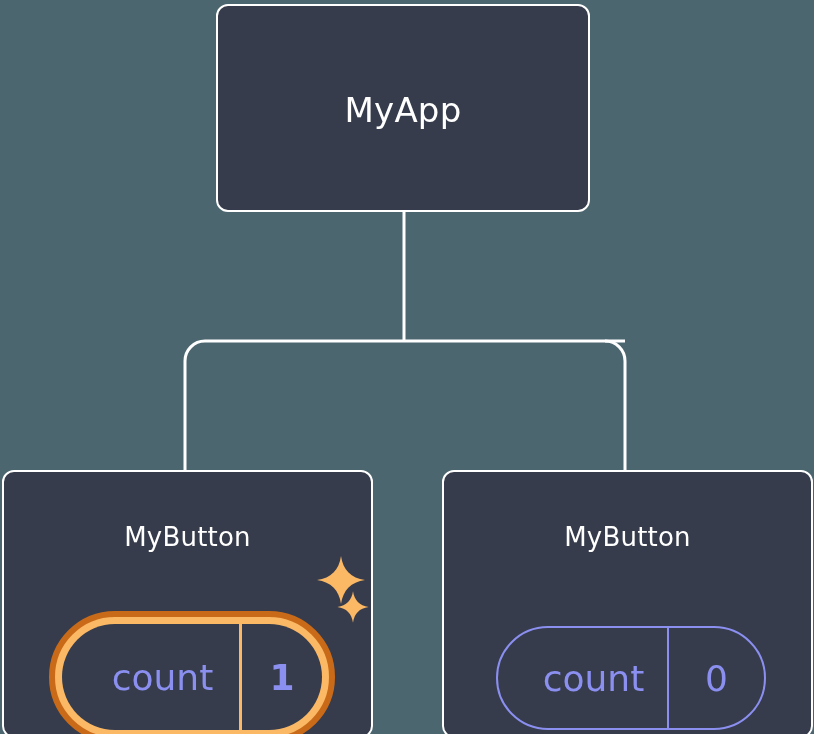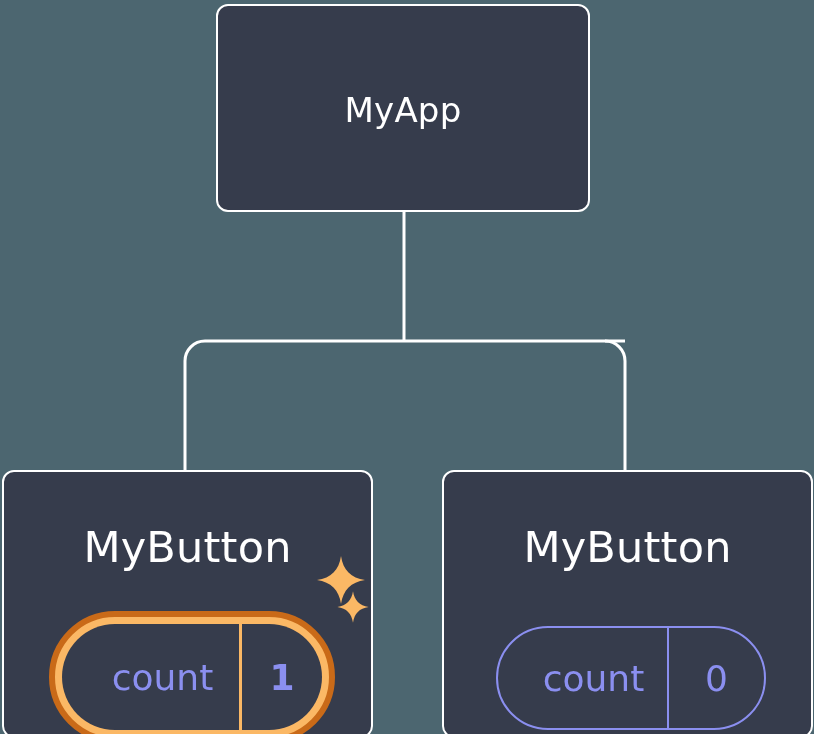--- a/index.html
+++ b/index.html
@@ -67,21 +67,21 @@
     letter-spacing: 0.2px;
     white-space: nowrap;
   }
   .node-root .node-title {
     top: 84px;
     font-size: 34px;
   }
   .node-child-left .node-title,
   .node-child-right .node-title {
     top: 50px;
-    font-size: 43px;
+    font-size: 26px;
   }
 
   
   .pill {
     position: absolute;
     box-sizing: border-box;
     display: flex;
     align-items: stretch;
     margin-top: 36px;
   }

